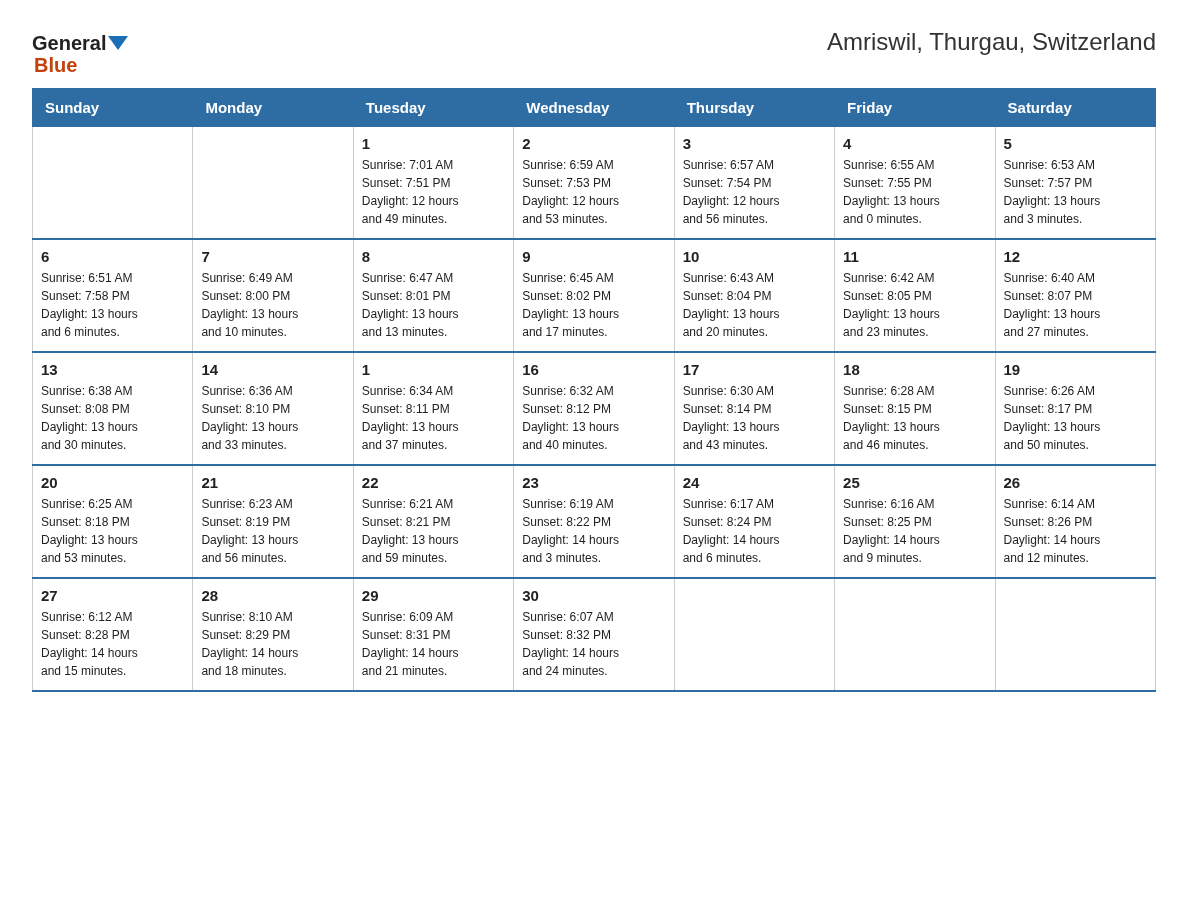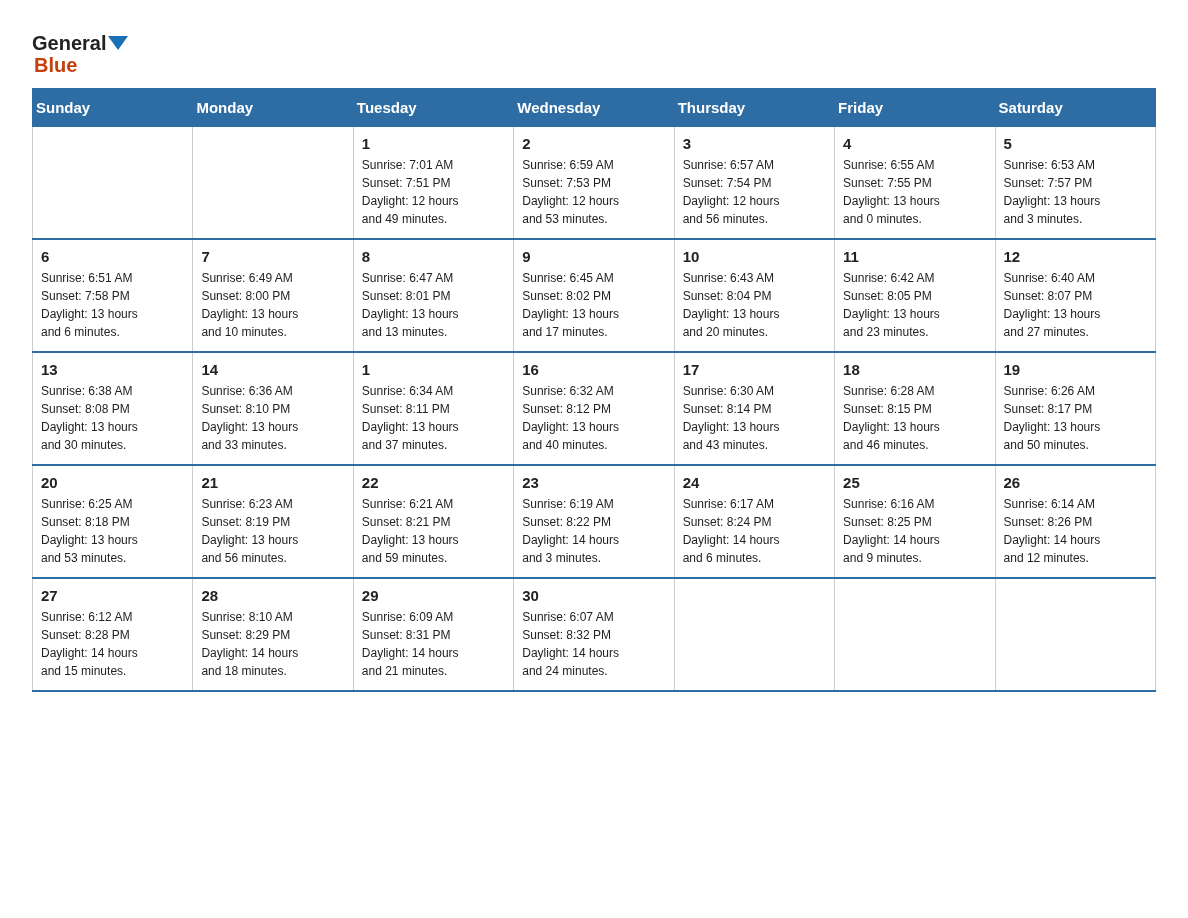--- a/index.html
+++ b/index.html
@@ -60,21 +60,21 @@
     table {
       width: 100%;
       border-collapse: collapse;
       margin-top: 12px;
     }
     thead tr th {
       background-color: #2e6da4;
       color: #fff;
       font-size: 15px;
       font-weight: bold;
-      padding: 10px 3px;
+      padding: 10px 12px;
       text-align: left;
       border: 1px solid #2e6da4;
     }
     tbody tr td {
       vertical-align: top;
       border: 1px solid #ccc;
       padding: 8px 8px 10px 8px;
       font-size: 13px;
       color: #222;
       width: 14.28%;
@@ -104,20 +104,21 @@
 
 <div class="header">
   <div class="logo">
     <div class="logo-line1">
       <span class="logo-text">General</span>
       <span class="logo-triangle"></span>
     </div>
     <span class="logo-text" style="color:#c2410c; margin-left:2px;">Blue</span>
   </div>
   <div class="title-block">
+    <h2>Amriswil, Thurgau, Switzerland</h2>
   </div>
 </div>
 
 <table>
   <thead>
     <tr>
     <th>Sunday</th>
         <th>Monday</th>
         <th>Tuesday</th>
         <th>Wednesday</th>

